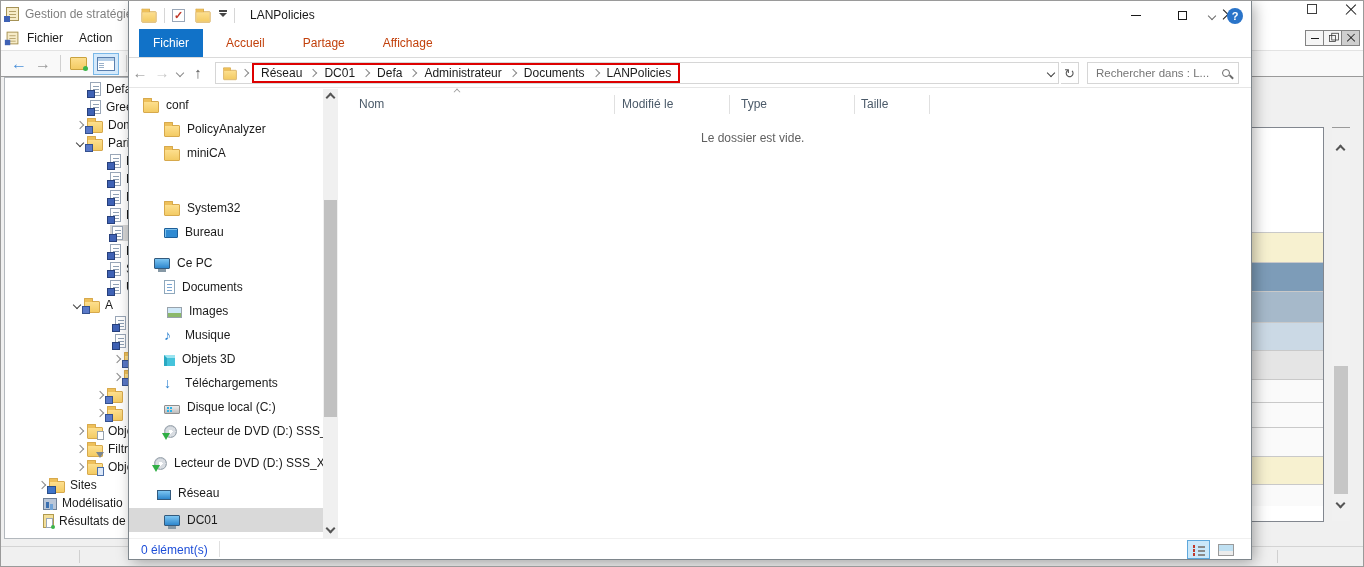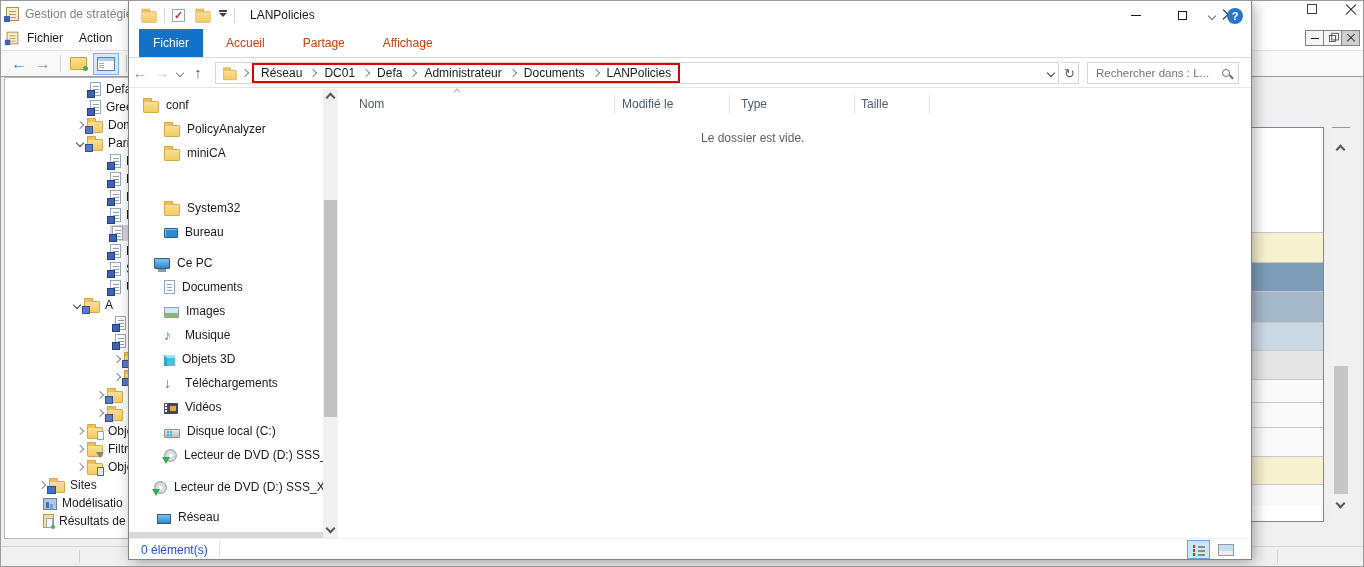--- a/index.html
+++ b/index.html
@@ -458,39 +458,35 @@
             <span class="nlabel">Bureau</span>
           </div>
           <div class="nav-row" style="padding-left: 25px; margin-top: 7px;">
             <span class="nic i-pc"></span>
             <span class="nlabel">Ce PC</span>
           </div>
           <div class="nav-row" style="padding-left: 35px;">
             <span class="nic i-document"></span>
             <span class="nlabel">Documents</span>
           </div>
-          <div class="nav-row" style="padding-left: 35px;">
+          <div class="nav-row" style=" margin-left: 38px;">
             <span class="nic i-image"></span>
             <span class="nlabel">Images</span>
           </div>
           <div class="nav-row" style="padding-left: 35px;">
             <span class="nic i-music"></span>
             <span class="nlabel">Musique</span>
           </div>
           <div class="nav-row" style="padding-left: 35px;">
             <span class="nic i-cube"></span>
             <span class="nlabel">Objets 3D</span>
           </div>
           <div class="nav-row" style="padding-left: 35px;">
             <span class="nic i-download"></span>
             <span class="nlabel">Téléchargements</span>
-          </div>
-          <div class="nav-row" style="padding-left: 35px;">
-            <span class="nic i-video"></span>
-            <span class="nlabel">Vidéos</span>
           </div>
           <div class="nav-row" style="padding-left: 35px;">
             <span class="nic i-disk"></span>
             <span class="nlabel">Disque local (C:)</span>
           </div>
           <div class="nav-row" style="padding-left: 35px;">
             <span class="nic i-dvd"></span>
             <span class="nlabel">Lecteur de DVD (D:) SSS_X6</span>
           </div>
           <div class="nav-row" style="padding-left: 25px; margin-top: 8px;">

